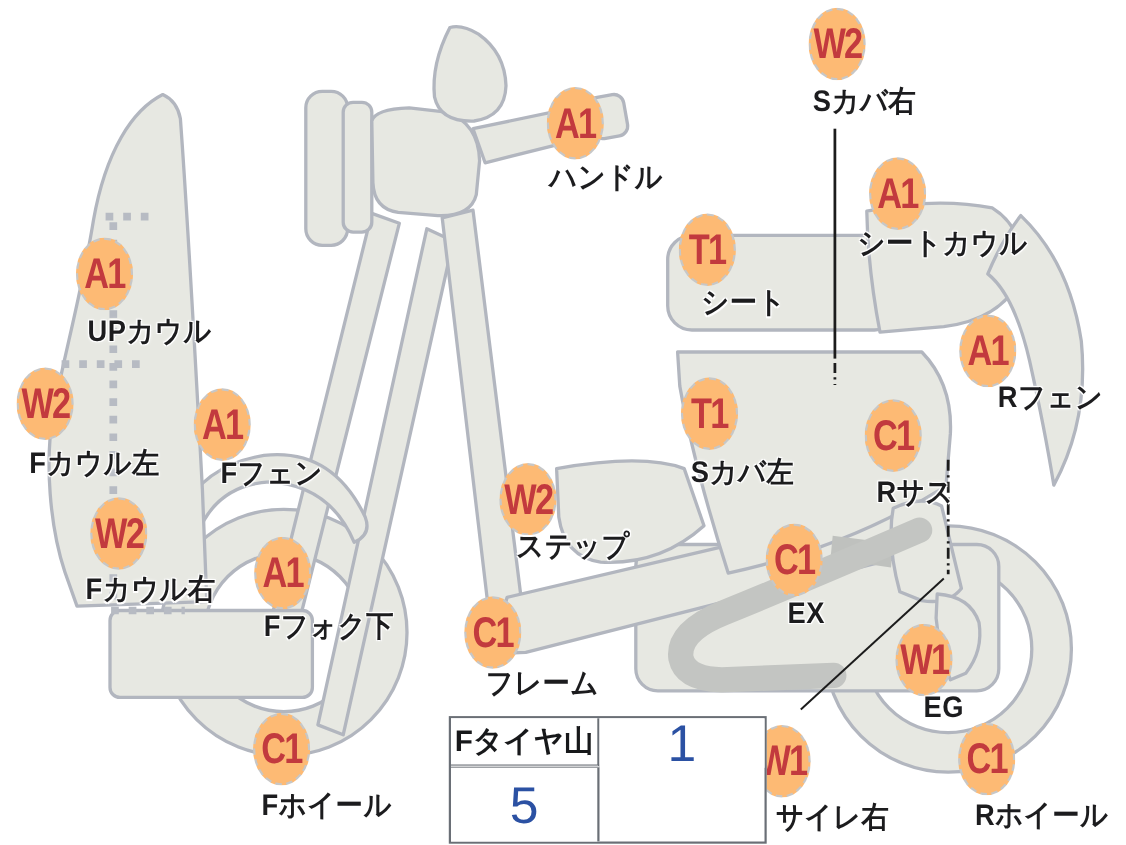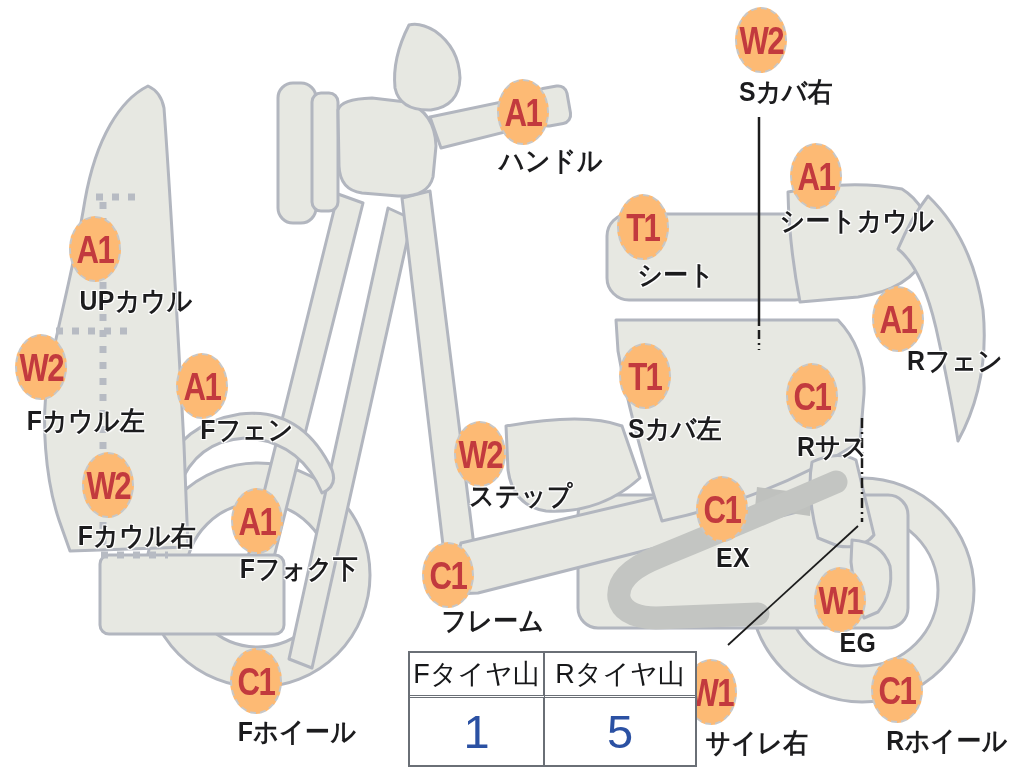--- a/index.html
+++ b/index.html
@@ -33,21 +33,21 @@
     text-shadow:-1px -1px 0 #fff,1px -1px 0 #fff,-1px 1px 0 #fff,1px 1px 0 #fff,0 0 4px #fff;
   }
   .tire-table{
     position:absolute;left:408px;top:651px;
     display:grid;grid-template-columns:135px 150px;grid-template-rows:45px 67px;
     border:2px solid var(--table-border);background:#ffffff;
   }
   .tt-cell{display:flex;align-items:center;justify-content:center;background:#ffffff;}
   .tt-cell:nth-child(odd){border-right:2px solid var(--table-border);}
   .tt-head{
-    font-size:27px;font-weight:400;color:#17181a;letter-spacing:0;
+    font-size:27px;font-weight:700;color:#17181a;letter-spacing:0;
     border-bottom:3px double var(--table-border);
   }
   .tt-val{font-size:47px;font-weight:400;color:var(--value-blue);}
 </style>
 </head>
 <body>
 
 <div id="stage">
 
   <svg width="1024" height="768" viewBox="0 0 1024 768">
@@ -203,17 +203,16 @@
       </div>
       <div class="part-label" style="left: 757px; top: 743px;">サイレ右</div>
       <div class="badge" style="left: 871px; top: 657px;">
         <span class="code">C1</span>
       </div>
       <div class="part-label" style="left: 947px; top: 741px;">Rホイール</div>
     </div>
 
   <div class="tire-table">
     <div class="tt-cell tt-head">Fタイヤ山</div>
-    <div class="tt-cell tt-head">Rタイヤ山</div>
     <div class="tt-cell tt-val">1</div>
     <div class="tt-cell tt-val">5</div>
   </div>
 </div>
 
 </body></html>

